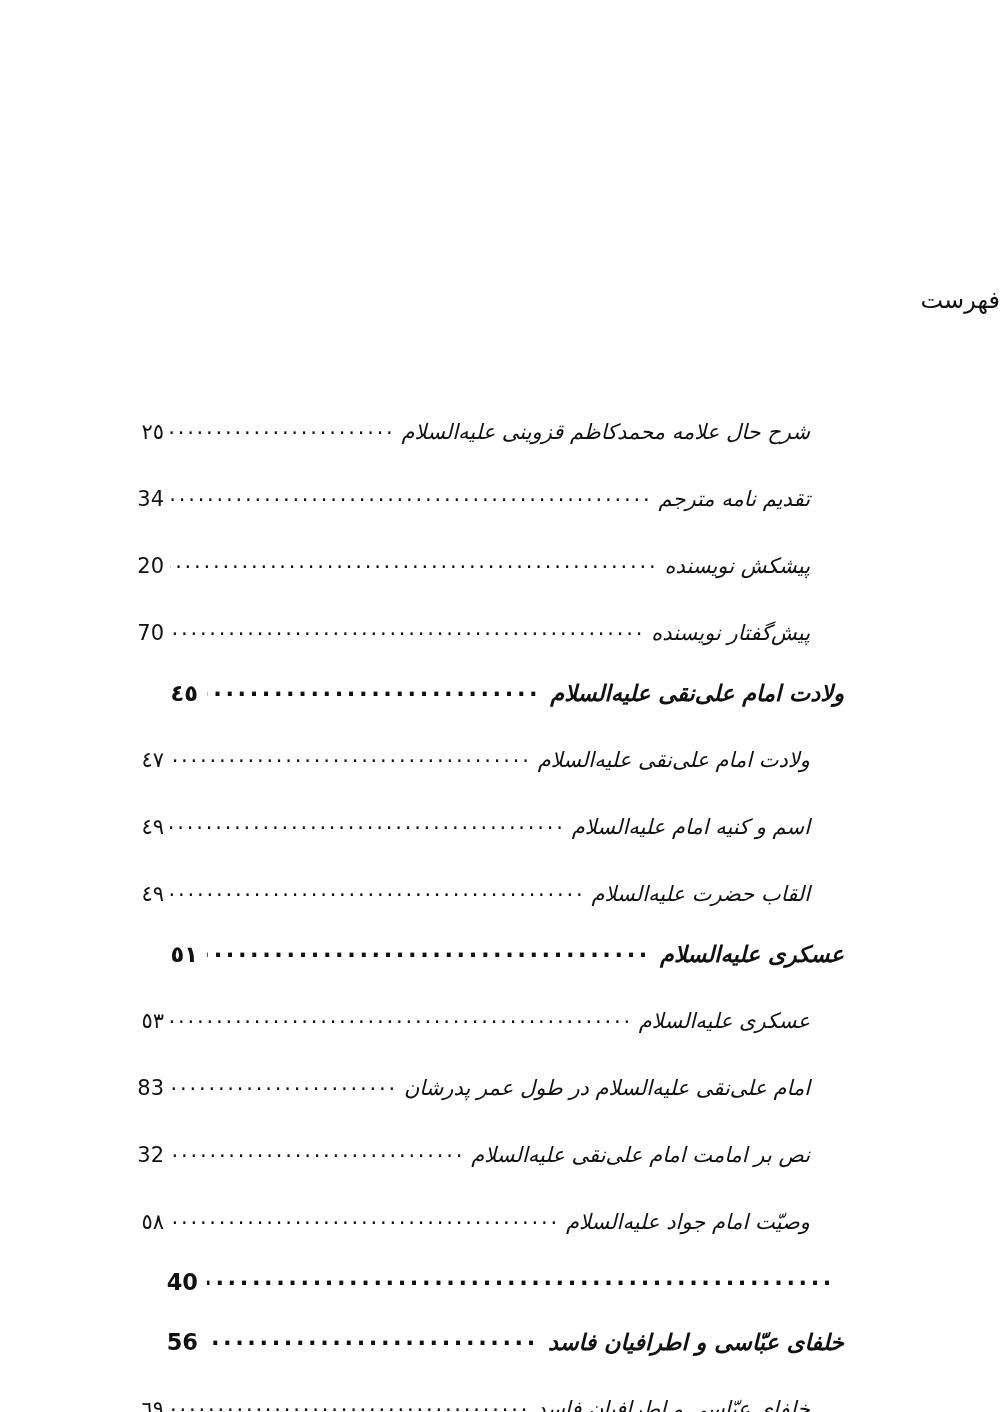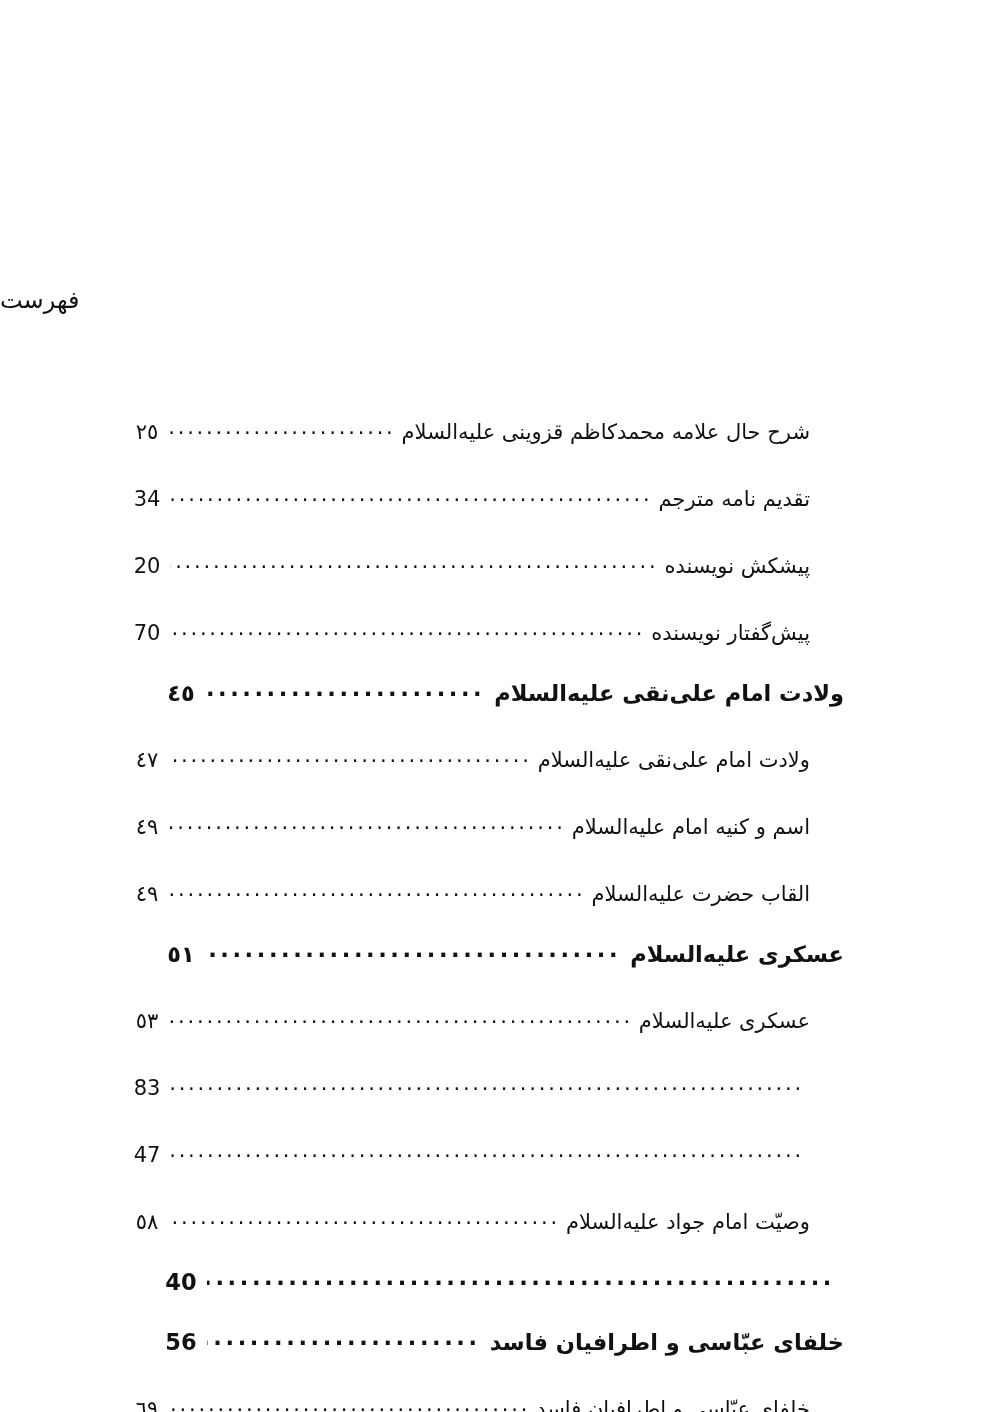--- a/index.html
+++ b/index.html
@@ -21,21 +21,21 @@
     position: absolute;
     inset: 0;
     background: #ffffff;
   }
 
   .toc-title {
     position: absolute;
     top: 286px;
     left: 0;
     right: 0;
-    text-align: left;
+    text-align: right;
     font-size: 24px;
     font-weight: 400;
     color: #111111;
     letter-spacing: 0.5px;
     direction: rtl;
   }
 
   .toc-list {
     position: absolute;
     top: 418px;
@@ -53,20 +53,21 @@
     font-size: 21px;
     line-height: 1.0;
     color: #111111;
     white-space: nowrap;
   }
 
   .toc-entry .label {
     flex: 0 0 auto;
     direction: rtl;
     unicode-bidi: isolate;
+    font-style: italic;
   }
 
   .toc-entry .leader {
     flex: 1 1 auto;
     overflow: hidden;
     min-width: 10px;
     margin: 0 6px;
     position: relative;
     height: 1em;
   }
@@ -78,21 +79,21 @@
     letter-spacing: 2.8px;
     font-size: 21px;
     color: #111111;
     white-space: nowrap;
   }
 
   .toc-entry .pagenum {
     flex: 0 0 auto;
     direction: ltr;
     unicode-bidi: isolate;
-    text-align: center;
+    text-align: right;
     min-width: 34px;
   }
 
   
   .toc-entry.level-1 {
     font-weight: bold;
     font-size: 22.5px;
     margin-right: -4px;
     margin-left: -2px;
   }
@@ -177,27 +178,29 @@
         <span class="pagenum">٥١</span>
       </div>
       <div class="row-gap"></div>
       <div class="toc-entry level-2">
         <span class="label">عسکری علیه‌السلام</span>
         <span class="leader"></span>
         <span class="pagenum">٥٣</span>
       </div>
       <div class="row-gap"></div>
       <div class="toc-entry level-2">
+        <span class="label">امام علی‌نقی علیه‌السلام در طول عمر پدرشان</span>
         <span class="leader"></span>
         <span class="pagenum">83</span>
       </div>
       <div class="row-gap"></div>
       <div class="toc-entry level-2">
-        <span class="leader"></span>
-        <span class="pagenum">47</span>
+        <span class="label">نص بر امامت امام علی‌نقی علیه‌السلام</span>
+        <span class="leader"></span>
+        <span class="pagenum">32</span>
       </div>
       <div class="row-gap"></div>
       <div class="toc-entry level-2">
         <span class="label">وصیّت امام جواد علیه‌السلام</span>
         <span class="leader"></span>
         <span class="pagenum">٥٨</span>
       </div>
       <div class="spacer-md"></div>
       <div class="toc-entry level-1">
         <span class="leader"></span>

